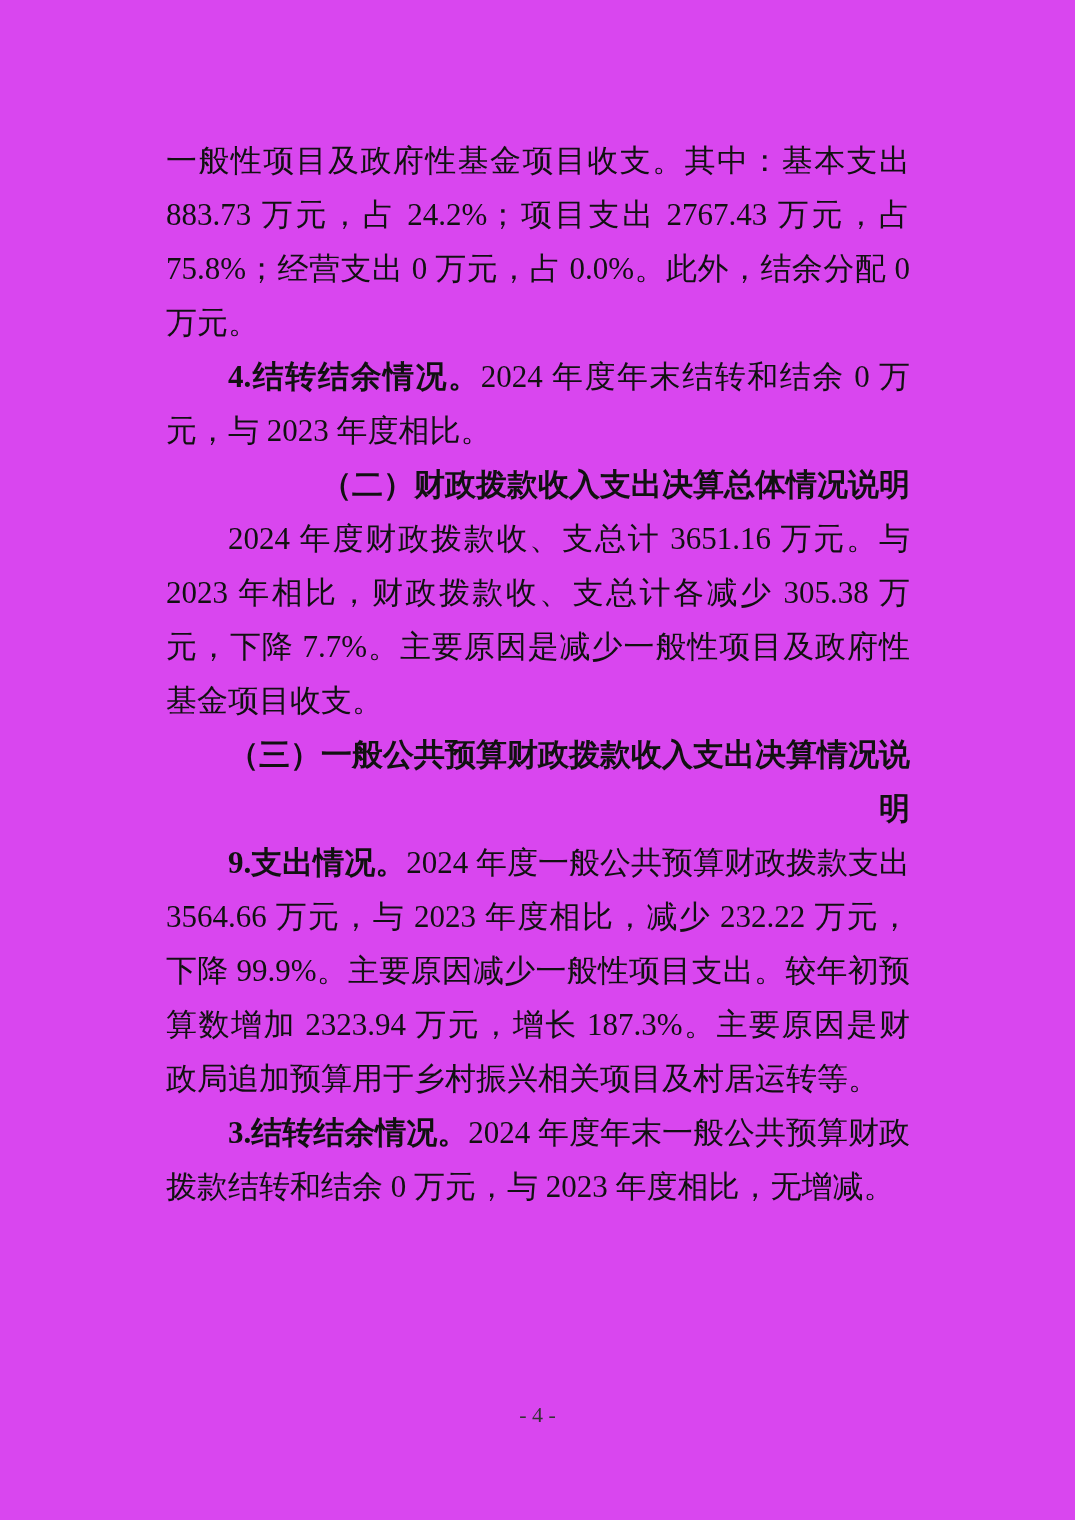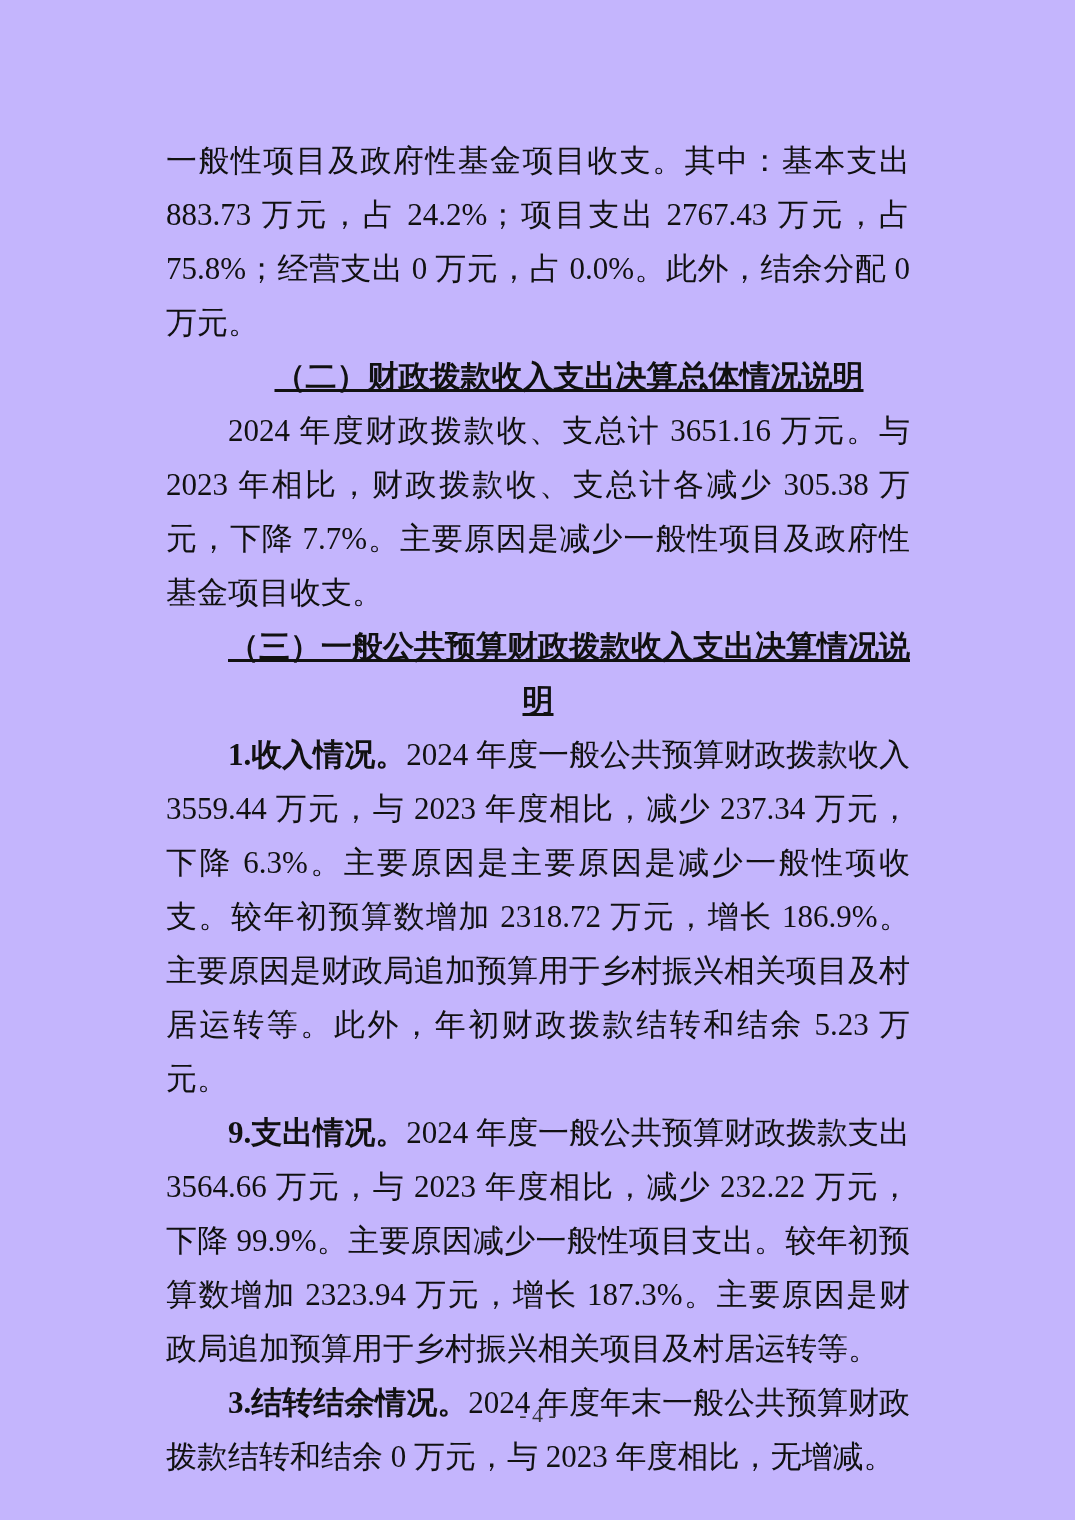--- a/index.html
+++ b/index.html
@@ -4,21 +4,21 @@
 <style>
   html, body {
     margin: 0;
     padding: 0;
     background: #ffffff;
   }
   .page {
     position: relative;
     width: 1075px;
     height: 1520px;
-    background: #c4b5fd;
+    background: #d946ef;
     overflow: hidden;
     font-family: "Liberation Serif", "DejaVu Serif", serif;
     color: #111111;
   }
   .content {
     position: absolute;
     left: 166px;
     top: 134px;
     width: 744px;
     text-align: justify;
@@ -28,22 +28,21 @@
   .para {
     margin: 0;
     padding: 0;
     text-indent: 0;
   }
   .para.indent {
     text-indent: 2em;
   }
   .para.heading {
     font-weight: bold;
-    text-align: center;
-    text-decoration: underline;
+    text-align: right;
   }
   .bold {
     font-weight: bold;
   }
   .footer {
     position: absolute;
     left: 0;
     right: 0;
     top: 1402px;
     text-align: center;
@@ -51,21 +50,21 @@
     color: #333333;
   }
 </style>
 </head>
 <body>
 
 <div class="page">
   <main class="content">
 
   <p class="para"><span>一般性项目及政府性基金项目收支。其中：基本支出 883.73 万元，占 24.2%；项目支出 2767.43 万元，占 75.8%；经营支出 0 万元，占 0.0%。此外，结余分配 0 万元。</span></p>
+      <p class="para indent"><span class="bold">4.结转结余情况。</span><span>2024 年度年末结转和结余 0 万元，与 2023 年度相比。</span></p>
       <p class="para indent heading"><span class="bold">（二）财政拨款收入支出决算总体情况说明</span></p>
       <p class="para indent"><span>2024 年度财政拨款收、支总计 3651.16 万元。与 2023 年相比，财政拨款收、支总计各减少 305.38 万元，下降 7.7%。主要原因是减少一般性项目及政府性基金项目收支。</span></p>
       <p class="para indent heading"><span class="bold">（三）一般公共预算财政拨款收入支出决算情况说明</span></p>
-      <p class="para indent"><span class="bold">1.收入情况。</span><span>2024 年度一般公共预算财政拨款收入 3559.44 万元，与 2023 年度相比，减少 237.34 万元，下降 6.3%。主要原因是主要原因是减少一般性项收支。较年初预算数增加 2318.72 万元，增长 186.9%。主要原因是财政局追加预算用于乡村振兴相关项目及村居运转等。此外，年初财政拨款结转和结余 5.23 万元。</span></p>
       <p class="para indent"><span class="bold">9.支出情况。</span><span>2024 年度一般公共预算财政拨款支出 3564.66 万元，与 2023 年度相比，减少 232.22 万元，下降 99.9%。主要原因减少一般性项目支出。较年初预算数增加 2323.94 万元，增长 187.3%。主要原因是财政局追加预算用于乡村振兴相关项目及村居运转等。</span></p>
       <p class="para indent"><span class="bold">3.结转结余情况。</span><span>2024 年度年末一般公共预算财政拨款结转和结余 0 万元，与 2023 年度相比，无增减。</span></p>
     </main>
   <div class="footer">- 4 -</div>
 </div>
 
 </body></html>

